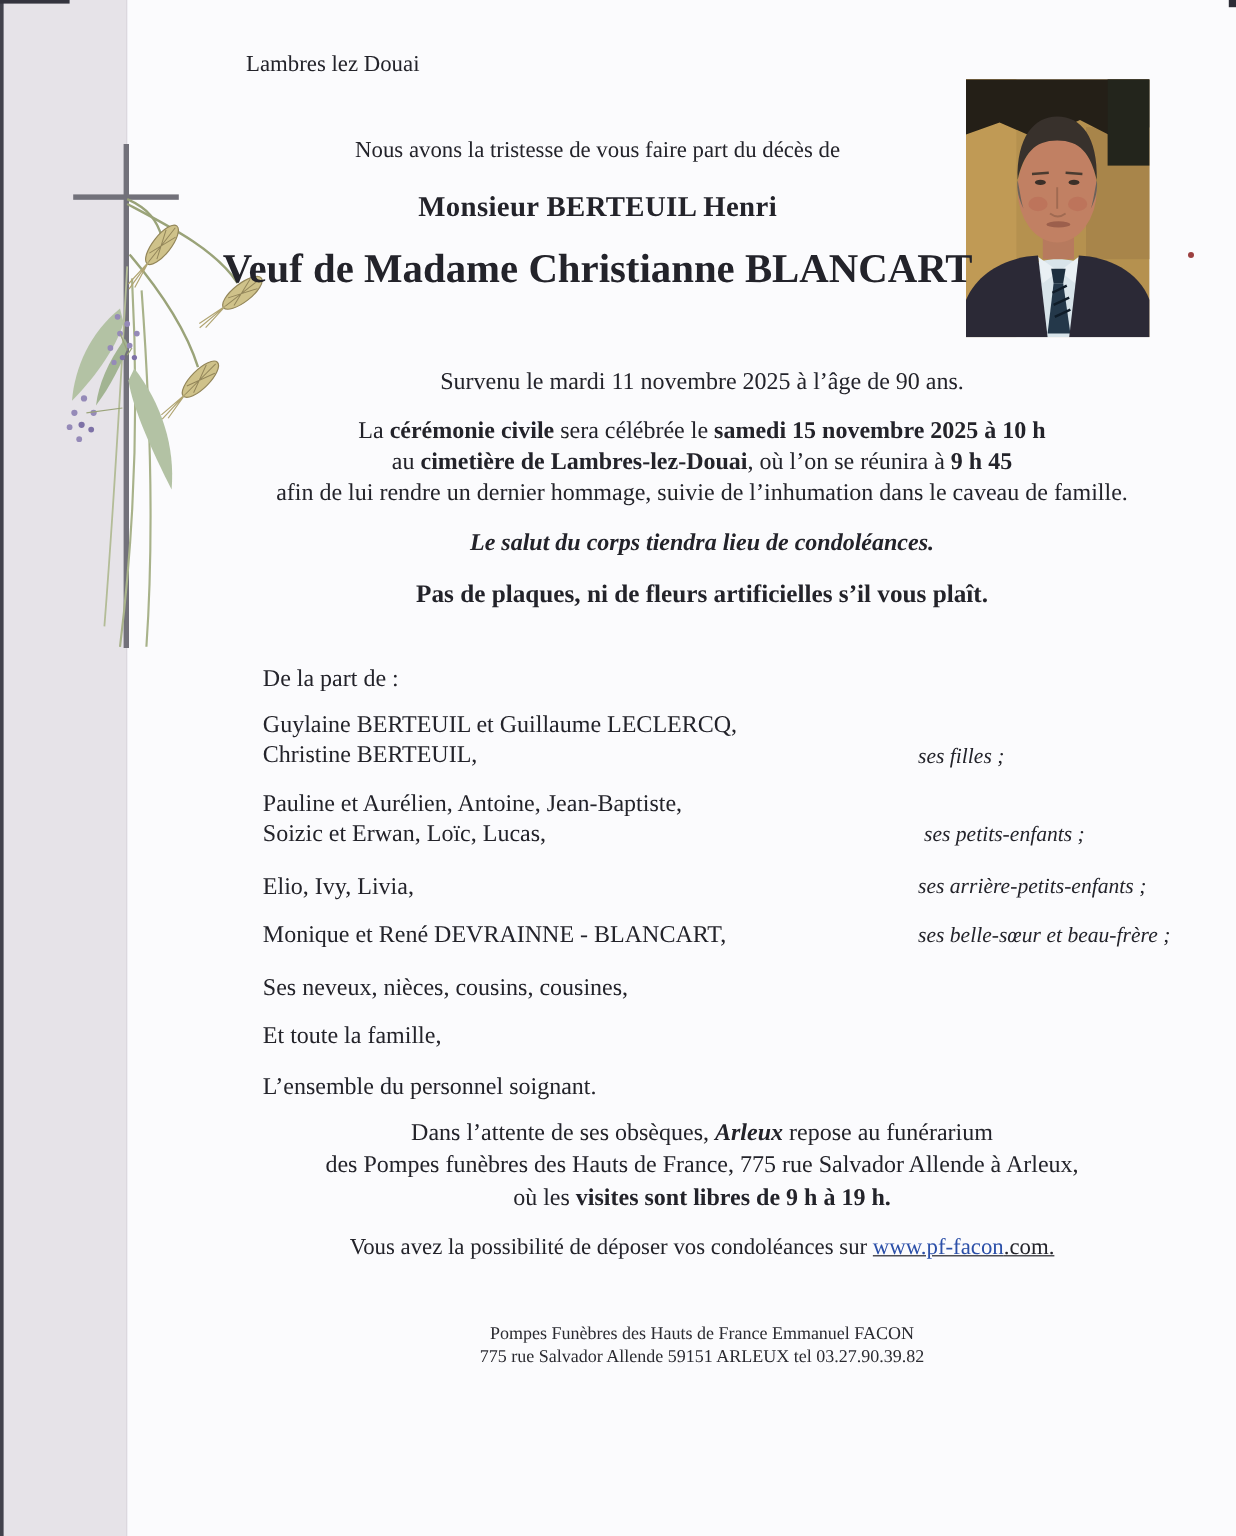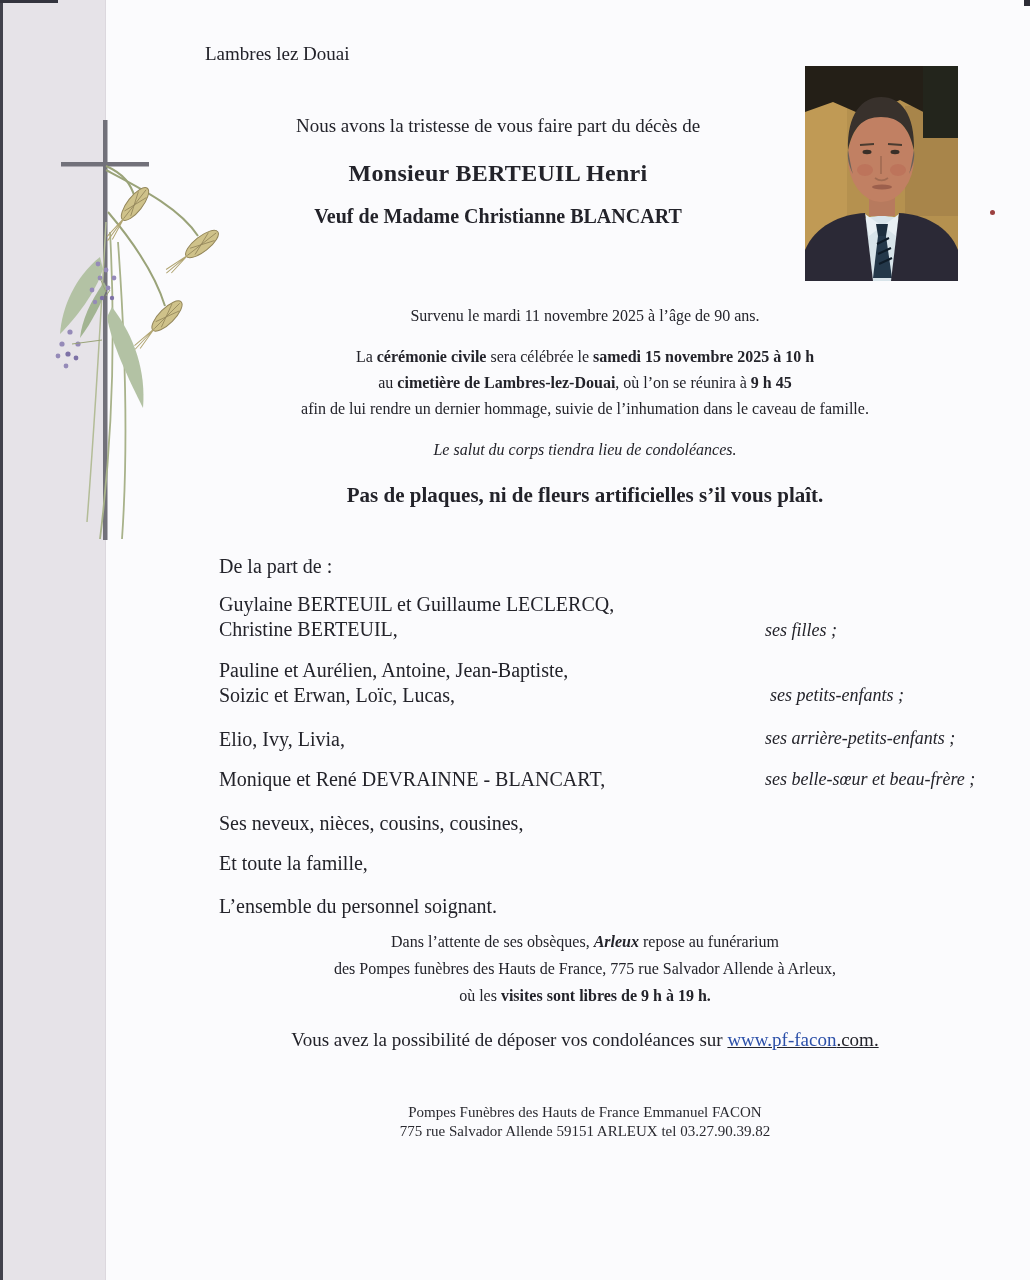--- a/index.html
+++ b/index.html
@@ -13,29 +13,29 @@
   .edge-left{position:absolute;left:0;top:0;width:3px;height:1280px;background:#42424c;}
   .edge-top{position:absolute;left:0;top:0;width:58px;height:3px;background:#34343e;}
   .corner-mark{position:absolute;left:1024px;top:0;width:6px;height:6px;background:#2c2c36;}
   .red-dot{position:absolute;left:990px;top:210px;width:5px;height:5px;background:#9c4040;border-radius:50%;}
   .decoration{position:absolute;left:40px;top:92px;}
   .photo{position:absolute;left:805px;top:66px;}
 
   .t{position:absolute;white-space:pre-wrap;line-height:1.25;}
   .city{left:205px;top:42px;font-size:19px;}
   .ct{left:158px;width:680px;text-align:center;}
-  .cb{left:140px;width:890px;text-align:center;font-size:16px;}
+  .cb{left:140px;width:890px;text-align:center;font-size:20px;}
   .intro{font-size:19px;}
   .name{font-size:24px;font-weight:bold;letter-spacing:.3px;}
-  .subtitle{font-size:20px;font-weight:bold;}
+  .subtitle{font-size:34px;font-weight:bold;}
   .b{font-weight:bold;}
   .i{font-style:italic;}
   .fam{left:207px;font-size:20px;margin-left:12px;}
   .rel{left:765px;font-size:18px;font-style:italic;}
-  .salut{font-size:16px;font-weight:normal;font-style:italic;}
+  .salut{font-size:20px;font-weight:bold;font-style:italic;}
   .plaques{font-size:21px;font-weight:bold;}
   .footer-line{font-size:15px;color:#2a2a30;}
   a.link{text-decoration:underline;cursor:pointer;}
   .link-blue{color:#2b4fa8;}
   .link-rest{color:#23232a;}
 </style>
 </head>
 <body>
 
 <div>

